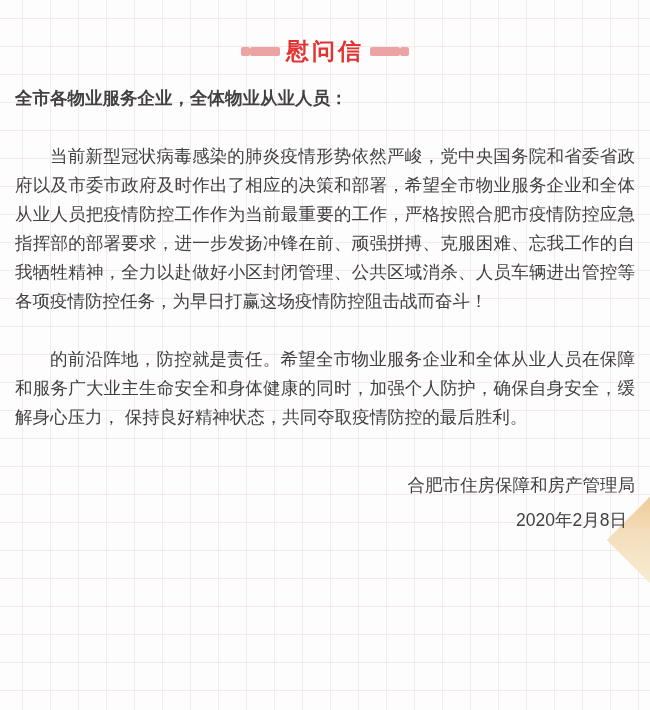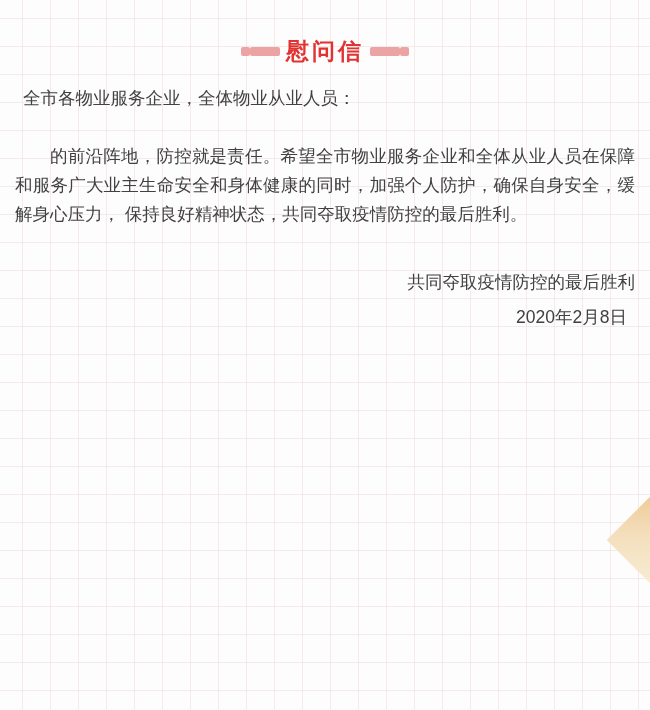--- a/index.html
+++ b/index.html
@@ -62,21 +62,22 @@
   .letter-body {
     position: relative;
     padding: 0 15px;
     margin-top: 18px;
     color: #414141;
     font-size: 17.5px;
     line-height: 29px;
     text-align: justify;
   }
   .salutation {
-    margin: 8px;
+    margin: 0;
+    font-weight: bold;
   }
   .para {
     margin: 29px 0 0 0;
     text-indent: 2em;
   }
   .para:first-of-type {
     margin-top: 0;
   }
   .signature-block {
     margin-top: 36px;
@@ -98,20 +99,21 @@
   <header class="title-row">
     <span class="dash small"></span>
     <span class="dash large"></span>
     <h1 class="title">慰问信</h1>
     <span class="dash large"></span>
     <span class="dash small"></span>
   </header>
 
   <main class="letter-body">
     <p class="salutation">全市各物业服务企业，全体物业从业人员：</p>
+    <p class="para">当前新型冠状病毒感染的肺炎疫情形势依然严峻，党中央国务院和省委省政府以及市委市政府及时作出了相应的决策和部署，希望全市物业服务企业和全体从业人员把疫情防控工作作为当前最重要的工作，严格按照合肥市疫情防控应急指挥部的部署要求，进一步发扬冲锋在前、顽强拼搏、克服困难、忘我工作的自我牺牲精神，全力以赴做好小区封闭管理、公共区域消杀、人员车辆进出管控等各项疫情防控任务，为早日打赢这场疫情防控阻击战而奋斗！</p>
     <p class="para">的前沿阵地，防控就是责任。希望全市物业服务企业和全体从业人员在保障和服务广大业主生命安全和身体健康的同时，加强个人防护，确保自身安全，缓解身心压力， 保持良好精神状态，共同夺取疫情防控的最后胜利。</p>
 
     <div class="signature-block">
-      <p class="signature-org">共同夺取疫情防控的最后胜利</p>
+      <p class="signature-org">合肥市住房保障和房产管理局</p>
       <p class="signature-date">2020年2月8日</p>
     </div>
   </main>
 </div>
 
 </body></html>

